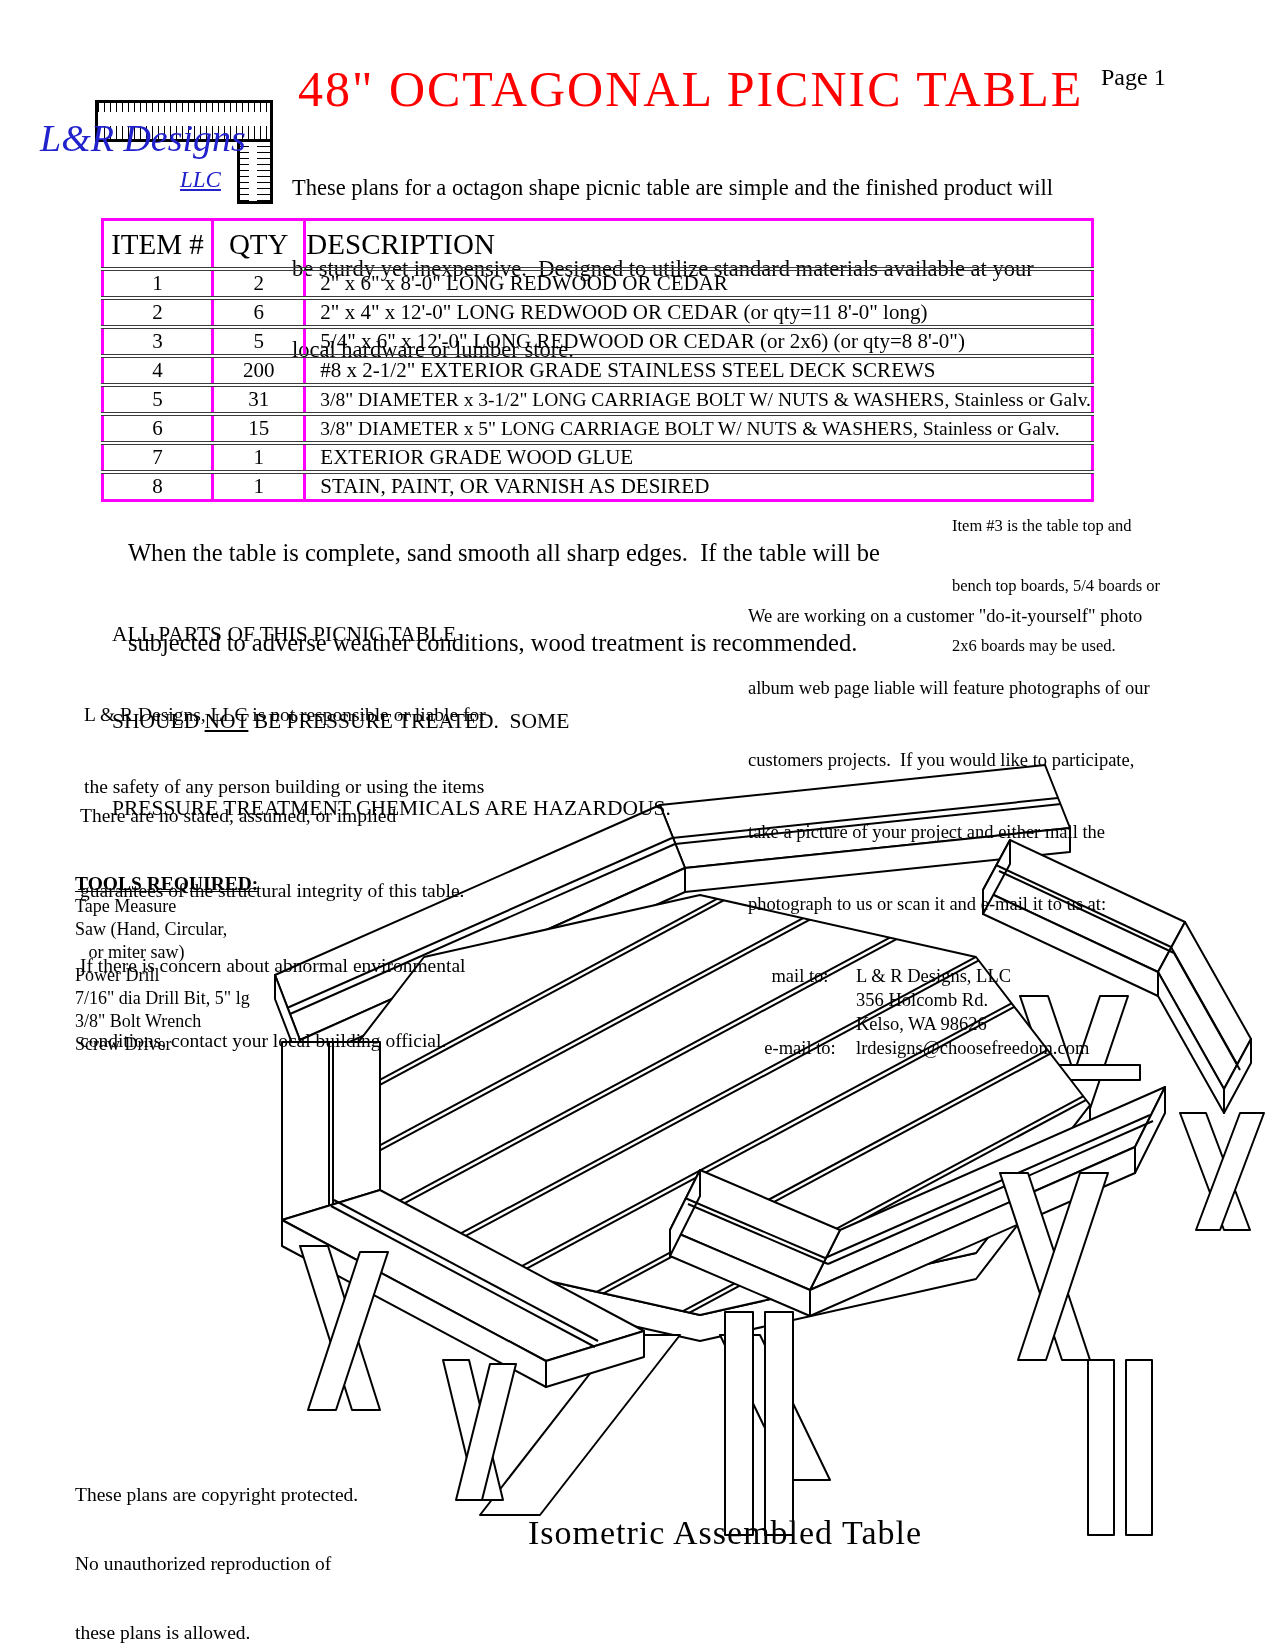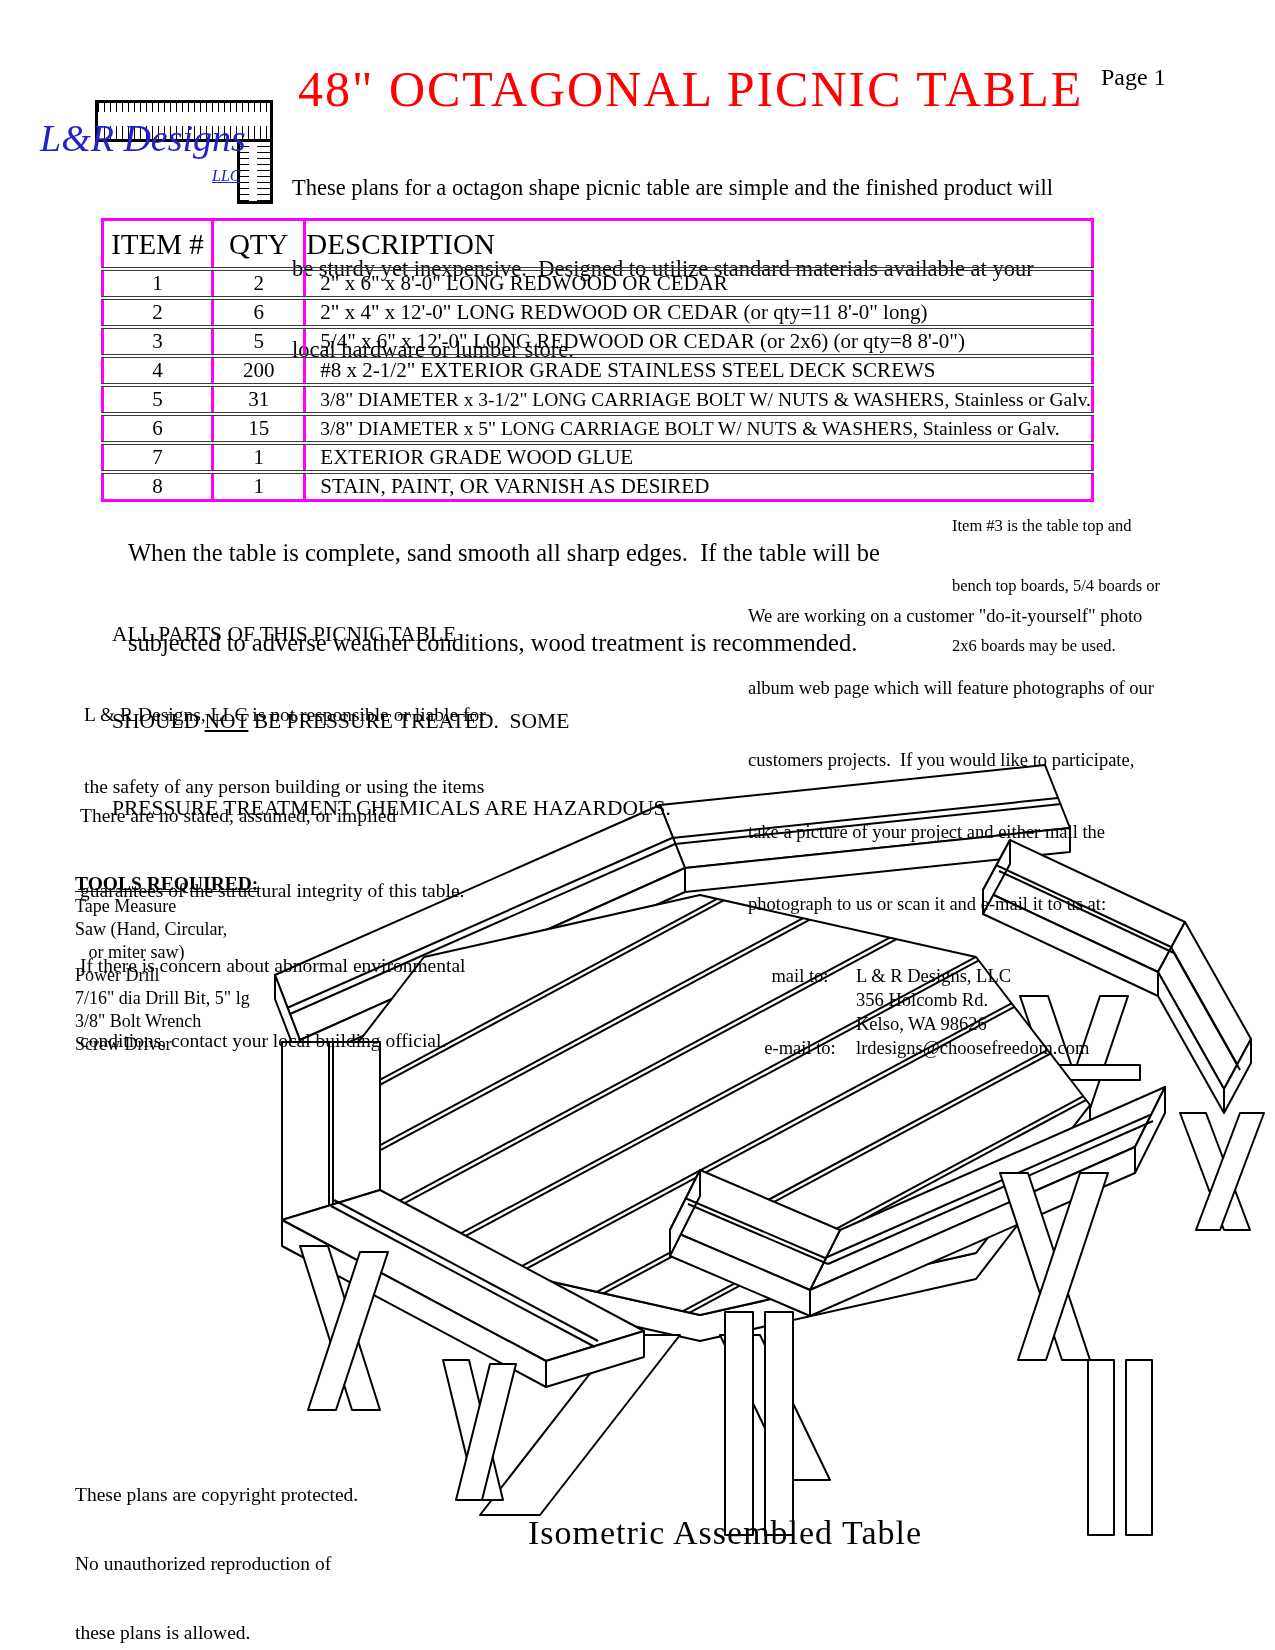--- a/index.html
+++ b/index.html
@@ -15,21 +15,21 @@
   .ws{white-space:pre-wrap;}
 
   
   .sq-h{position:absolute;left:95px;top:100px;width:172px;height:36px;border:3px solid #000;background:
       repeating-linear-gradient(90deg,#000 0 1px,transparent 1px 6px) top left/100% 9px no-repeat,
       repeating-linear-gradient(90deg,#000 0 1px,transparent 1px 6px) bottom left/100% 13px no-repeat;}
   .sq-v{position:absolute;left:237px;top:139px;width:30px;height:62px;border:3px solid #000;border-top:none;background:
       repeating-linear-gradient(0deg,#000 0 1px,transparent 1px 6px) left top/9px 100% no-repeat,
       repeating-linear-gradient(0deg,#000 0 1px,transparent 1px 6px) right top/13px 100% no-repeat;}
   .logo-name{left:40px;top:116px;font-size:38px;font-style:italic;color:var(--logo-blue);}
-  .logo-llc{left:212px;top:167px;font-size:16px;font-style:italic;color:var(--logo-blue);text-decoration:underline;}
+  .logo-llc{left:180px;top:167px;font-size:23px;font-style:italic;color:var(--logo-blue);text-decoration:underline;}
 
   .title{left:298px;top:60px;font-size:50px;letter-spacing:2px;color:var(--title-red);white-space:nowrap;}
   .pagenum{left:1058px;top:64px;font-size:24px;margin-left:43px;}
   .intro{left:292px;top:120px;font-size:22.5px;line-height:27px;}
 
   
   .mat{left:101px;top:218px;}
   table.materials{border-collapse:collapse;width:993px;border:3px solid var(--accent-magenta);}
   table.materials th,table.materials td{font-weight:normal;padding:0;}
   .col-item{width:120px;text-align:center;border-right:3px solid var(--accent-magenta);}
@@ -244,21 +244,21 @@
     <div>2x6 boards may be used.</div>
   </div>
   <div class="abs warning ws">
     <div>ALL PARTS OF THIS PICNIC TABLE</div>
     <div><span class="ws">SHOULD </span><span class="u ws">NOT</span><span class="ws"> BE PRESSURE TREATED.  SOME</span></div>
     <div>PRESSURE TREATMENT CHEMICALS ARE HAZARDOUS.</div>
   </div>
 
   <div class="abs album ws">
     <div>We are working on a customer "do-it-yourself" photo</div>
-    <div>album web page which will feature photographs of our</div>
+    <div>album web page liable will feature photographs of our</div>
     <div>customers projects.  If you would like to participate,</div>
     <div>take a picture of your project and either mail the</div>
     <div>photograph to us or scan it and e-mail it to us at:</div>
     <div class="contact">
       <span class="lbl">mail to:</span>
       <span>L &amp; R Designs, LLC</span>
       <span class="lbl"></span>
       <span>356 Holcomb Rd.</span>
       <span class="lbl"></span>
       <span>Kelso, WA 98626</span>

